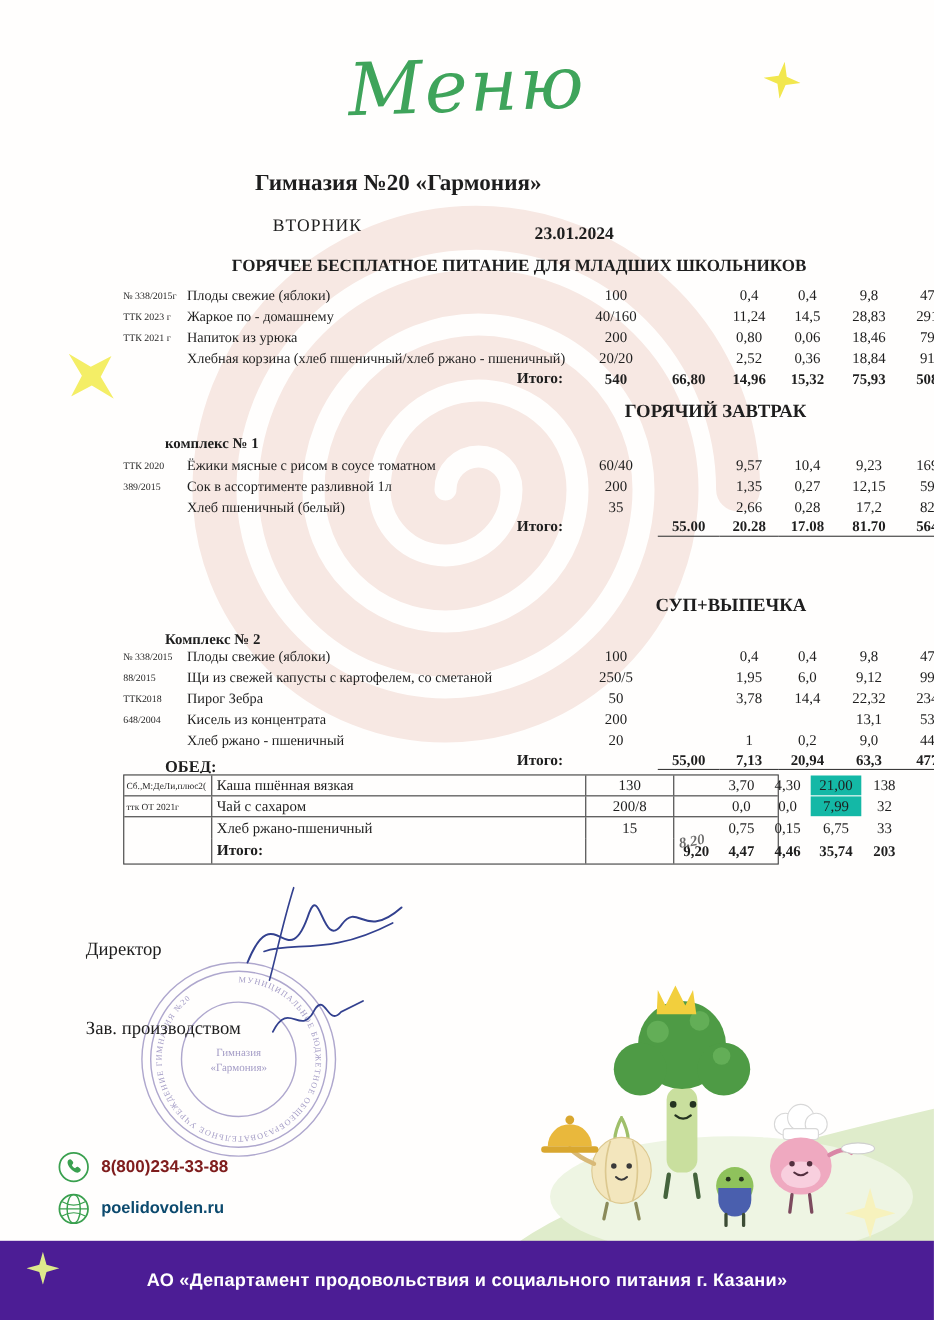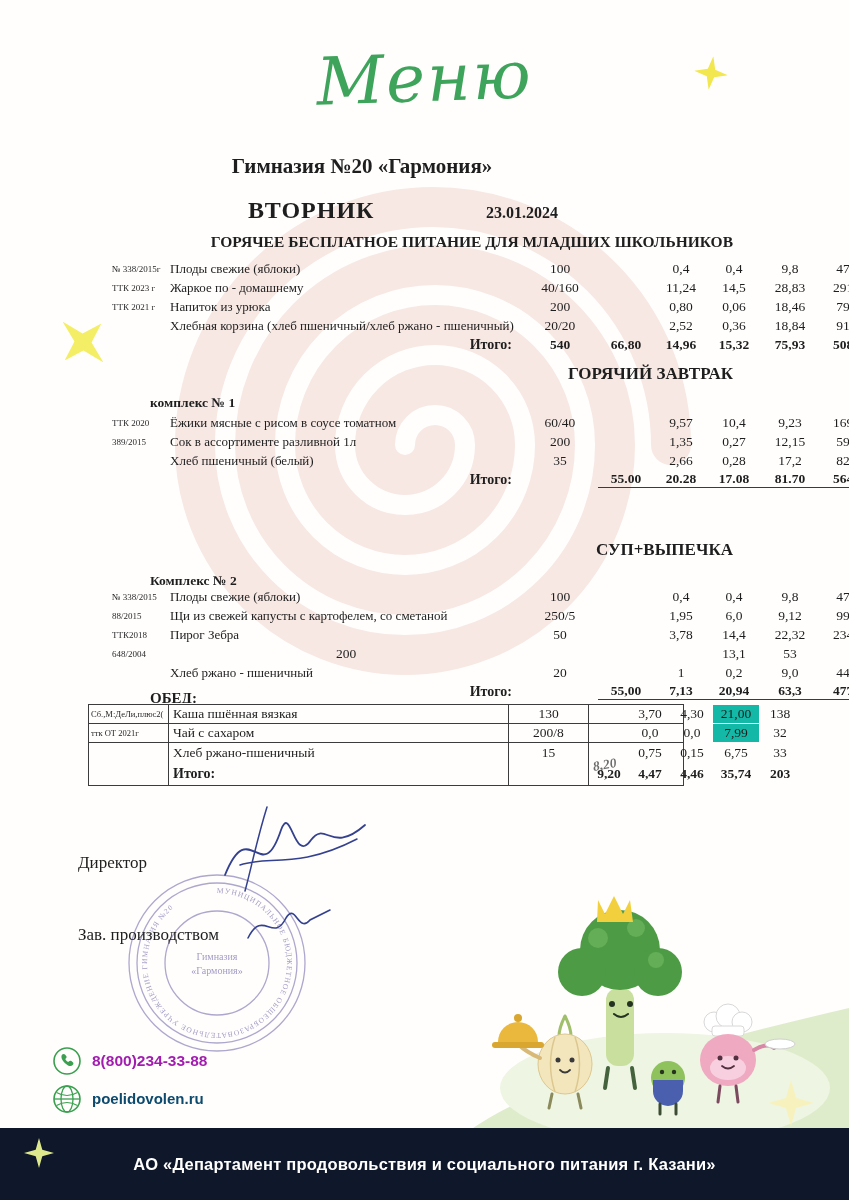--- a/index.html
+++ b/index.html
@@ -24,21 +24,21 @@
   #sp-band { left:24px; top:1138px; width:30px; height:30px; background:#dde98c; z-index:4; }
   #sp-hill { left:768px; top:1080px; width:46px; height:46px; background:#f7f2bd; z-index:3; }
 
   
   .title {
     left:0; top:40px; width:100%; text-align:center; z-index:2;
     font-family:"DejaVu Serif", serif; font-style:italic; font-weight:400;
     font-size:66px; letter-spacing:2px; color:#3fa45b; transform:rotate(-2deg);
   }
   .school { left:0; top:154px; width:724px; text-align:center; font-size:21px; font-weight:700; z-index:2; }
-  .day { left:248px; top:197px; font-size:24px; font-weight:700; letter-spacing:1px; z-index:2; }
+  .day { left:248px; top:197px; font-size:16px; font-weight:400; letter-spacing:1px; z-index:2; }
   .date { left:486px; top:204px; font-size:16px; font-weight:700; z-index:2;text-align:center; }
 
   .h-section { left:2px; width:731px; text-align:right; font-weight:700; z-index:2; position:absolute; }
   #h1 { top:233px; font-size:15.5px; }
   #h2 { top:364px; font-size:17px; }
   #h3 { top:540px; font-size:17px; }
   .sub { position:absolute; left:150px; font-weight:700; font-size:13.5px; z-index:2; }
   #sub2 { top:395px; }
   #sub3 { top:573px;text-align:center; }
 
@@ -51,21 +51,21 @@
   .mrow .code { font-size:9px; color:#2a2a2a; }
   .mrow .name { font-size:13px; white-space:nowrap; }
   .mrow .num { font-size:13.5px; text-align:center; }
   .trow { font-weight:700; }
   .trow .label { text-align:right; padding-right:10px; font-size:14px; white-space:nowrap; }
   .u { border-bottom:1.5px solid #3b3b3b; }
 
   .obed { position:absolute; left:150px; top:690px; font-size:15px; font-weight:700; height:13px; overflow:hidden; z-index:2; }
 
   
-  .btable { position:absolute; left:88px; top:704px; width:596px; border:1px solid #3c3c3c; z-index:2; }
+  .btable { position:absolute; left:112px; top:704px; width:596px; border:1px solid #3c3c3c; z-index:2; }
   .brow { display:grid; grid-template-columns:80px 340px 80px 40px 42px 42px 46px 42px; min-height:19px; border-bottom:1px solid #3c3c3c; align-items:stretch; }
   .brow:last-child { border-bottom:none; }
   .brow > span { display:flex; align-items:center; }
   .brow .code { font-size:8.5px; padding-left:2px; }
   .brow .name { font-size:13.5px; padding-left:4px; }
   .brow .num { font-size:13.5px; justify-content:center; }
   .bsep { border-right:1px solid #3c3c3c; }
   .hl { background:#14b8a6; }
   .btotal { min-height:23px; font-weight:700; }
   .btotal .name { font-size:14px; }
@@ -73,27 +73,27 @@
   .overlap .alt { position:absolute; left:4px; top:-5px; transform:rotate(-10deg); opacity:.65; font-style:italic; }
 
   
   .director { position:absolute; left:78px; top:853px; font-size:17px; z-index:3; }
   .zav { position:absolute; left:78px; top:925px; font-size:17px; z-index:3; }
   .sig1 { left:205px; top:795px; z-index:3; }
   .sig2 { left:238px; top:898px; z-index:3; }
   .stamp { left:122px; top:868px; z-index:2; opacity:.8; }
 
   
-  .phone-text { position:absolute; left:92px; top:1052px; font-size:15.5px; font-weight:700; font-family:"Liberation Sans", sans-serif; color:#a21caf; z-index:2; }
+  .phone-text { position:absolute; left:92px; top:1052px; font-size:15.5px; font-weight:700; font-family:"Liberation Sans", sans-serif; color:#7f1d1d; z-index:2; }
   .site-text { position:absolute; left:92px; top:1090px; font-size:15px; font-weight:700; font-family:"Liberation Sans", sans-serif; color:#0c4a6e; z-index:2; }
   .cicon { z-index:2; }
 
   
   .hill { left:470px; top:880px; z-index:1; }
-  .band { position:absolute; left:0; top:1128px; width:849px; height:72px; background:#0f172a; display:flex; align-items:center; justify-content:center; z-index:2; }
+  .band { position:absolute; left:0; top:1128px; width:849px; height:72px; background:#4c1d95; display:flex; align-items:center; justify-content:center; z-index:2; }
   .band-text { color:#ffffff; font-weight:700; font-size:16.5px; font-family:"Liberation Sans", sans-serif; letter-spacing:.2px; }
 </style>
 </head>
 <body>
 
 <div class="page">
 
   <svg class="abs spiral" width="849" height="1200" viewBox="0 0 849 1200">
     <path d="M 435 445
              a30 30 0 1 1 -60 0
@@ -258,20 +258,21 @@
           <span class="c num">50</span>
           <span class="c num"></span>
           <span class="c num">3,78</span>
           <span class="c num">14,4</span>
           <span class="c num">22,32</span>
           <span class="c num">234</span>
         </div>
 
         <div class="mrow">
           <span class="c code">648/2004</span>
+          <span class="c name">Кисель из концентрата</span>
           <span class="c num">200</span>
           <span class="c num"></span>
           <span class="c num"></span>
           <span class="c num"></span>
           <span class="c num">13,1</span>
           <span class="c num">53</span>
         </div>
 
         <div class="mrow">
           <span class="c code"></span>

